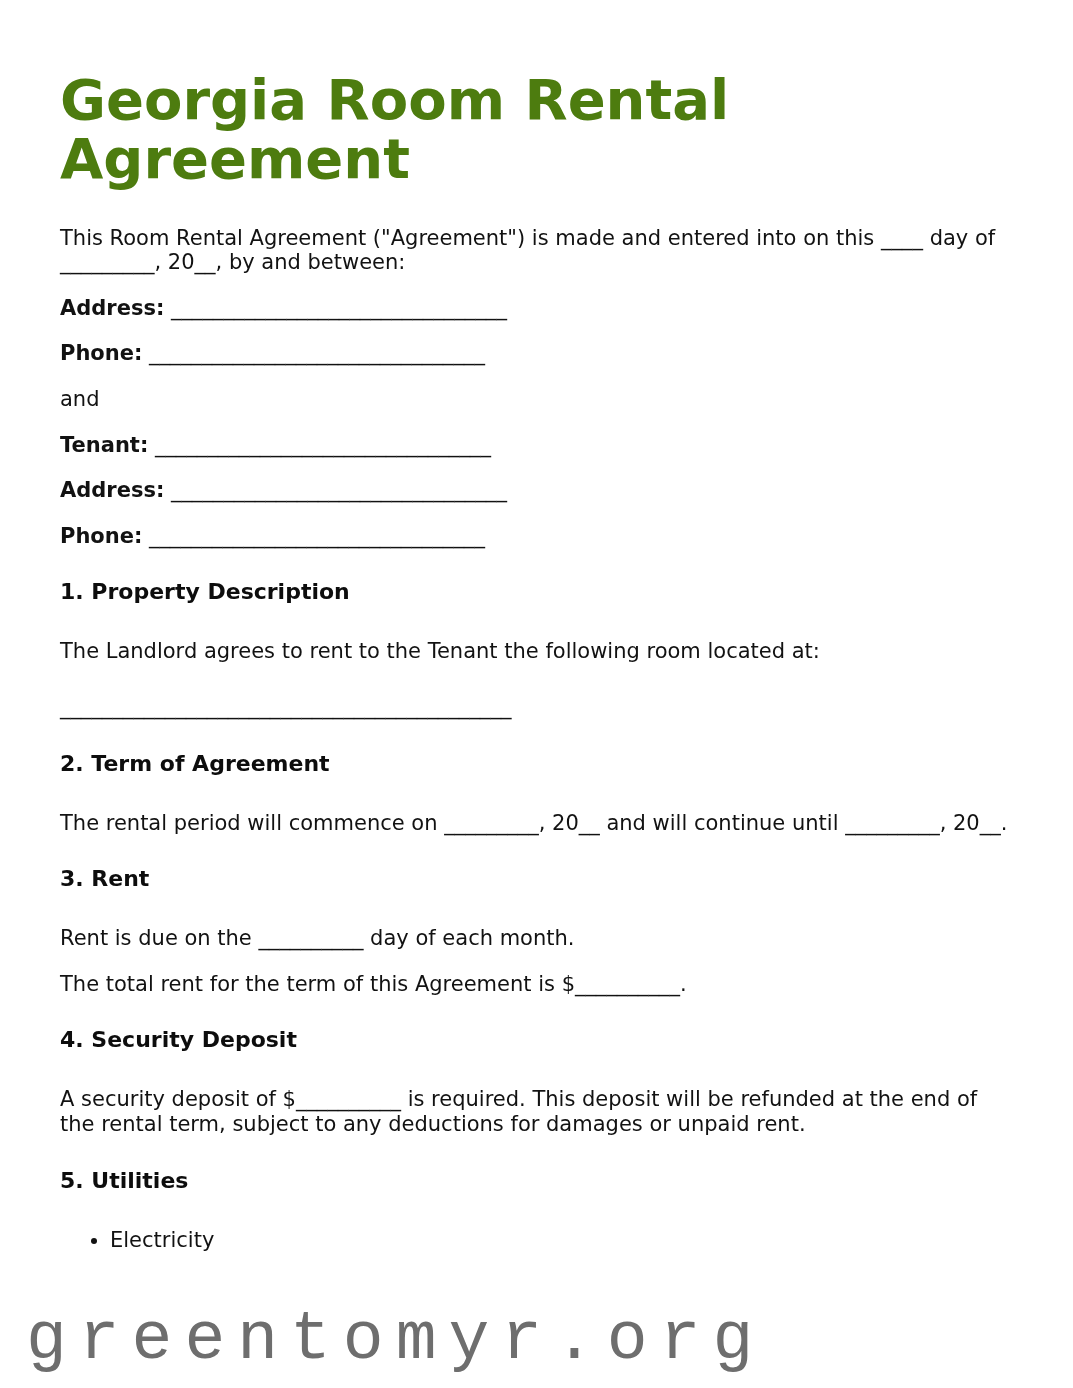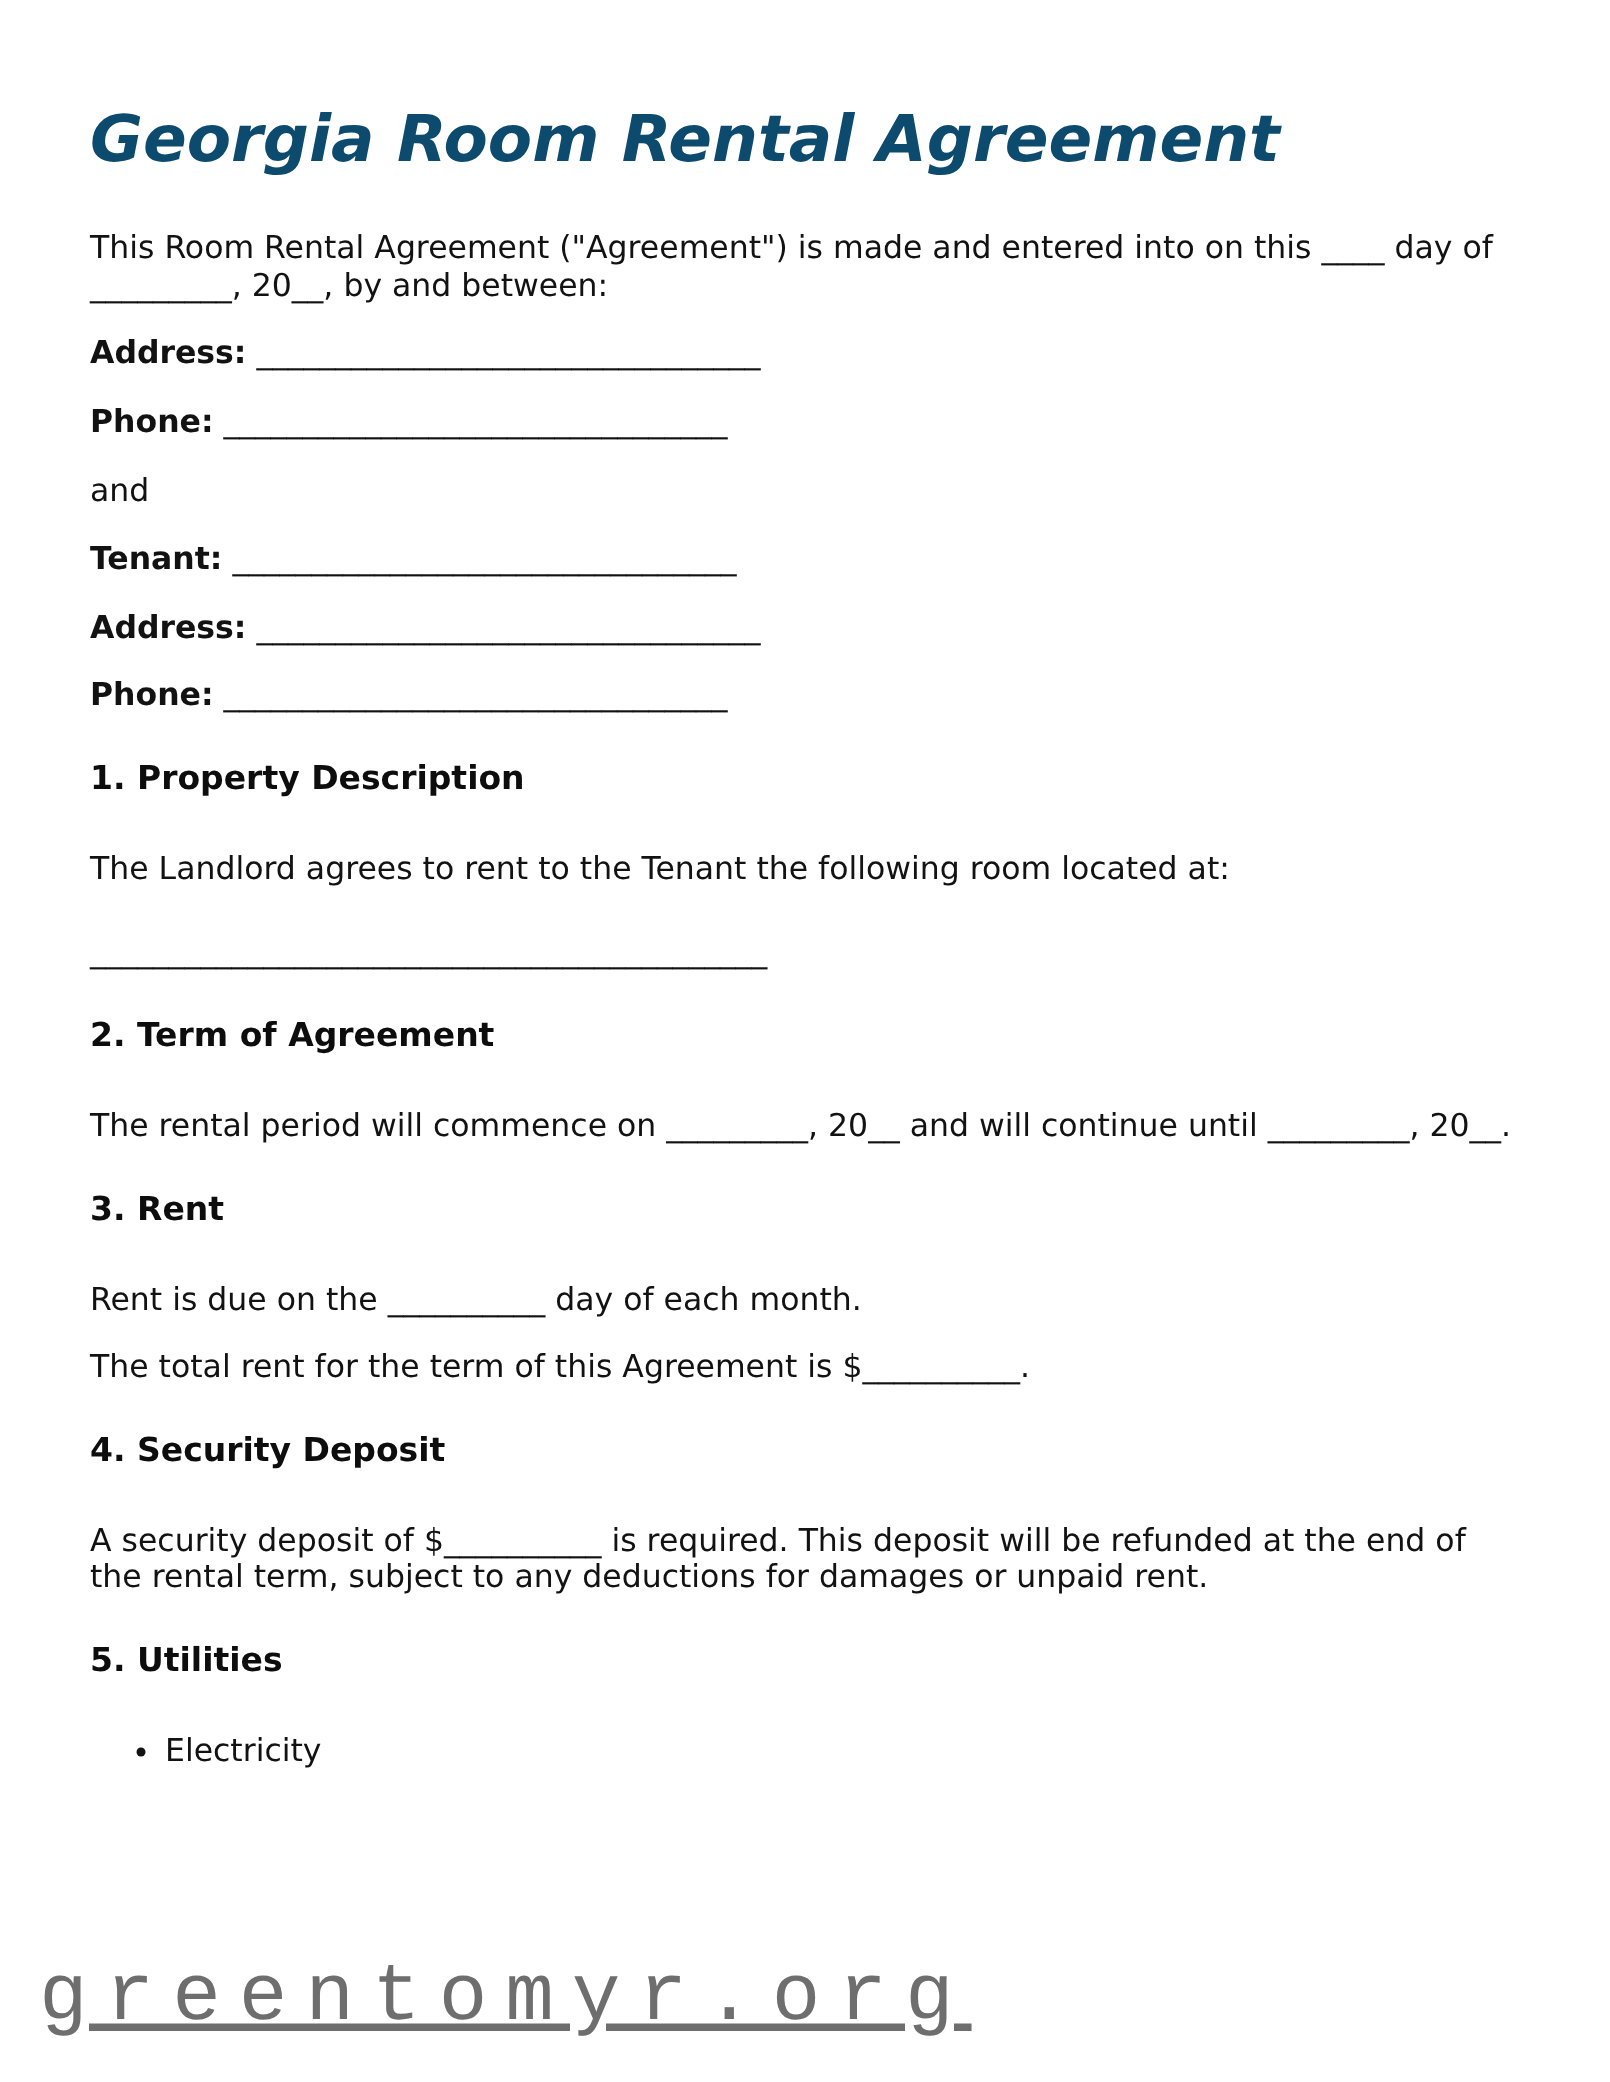--- a/index.html
+++ b/index.html
@@ -22,26 +22,25 @@
     font-size: 21px;
     line-height: 24.6px;
     color: #121212;
   }
   .content {
     position: relative;
     z-index: 1;
     padding: 71px 60px 0 60px;
   }
   h1.doc-title {
-    font-size: 43px;
+    font-size: 56px;
     line-height: 1.05;
     font-weight: bold;
     margin: 0 0 37px 0;
-    color: #0c4a6e;
-    font-style: italic;
+    color: #4d7c0f;
   }
   h2.section-heading {
     font-size: 22px;
     line-height: 34px;
     font-weight: bold;
     margin: 27px 0 30px 0;
     color: #0d0d0d;
   }
   p {
     margin: 0 0 21px 0;
@@ -60,25 +59,24 @@
   }
   ul.utilities-list li {
     line-height: 24.6px;
   }
   .watermark {
     position: absolute;
     z-index: 0;
     left: 26px;
     top: 1303px;
     font-family: "Liberation Mono", "DejaVu Sans Mono", monospace;
-    font-size: 54px;
+    font-size: 68px;
     line-height: 1.1;
     letter-spacing: 12px;
     white-space: nowrap;
-    text-decoration: underline;
   }
 </style>
 </head>
 <body>
 
 <div class="page">
 
   <div class="watermark" style="color: rgb(110, 110, 110);">greentomyr.org</div>
 
   <div class="content">

